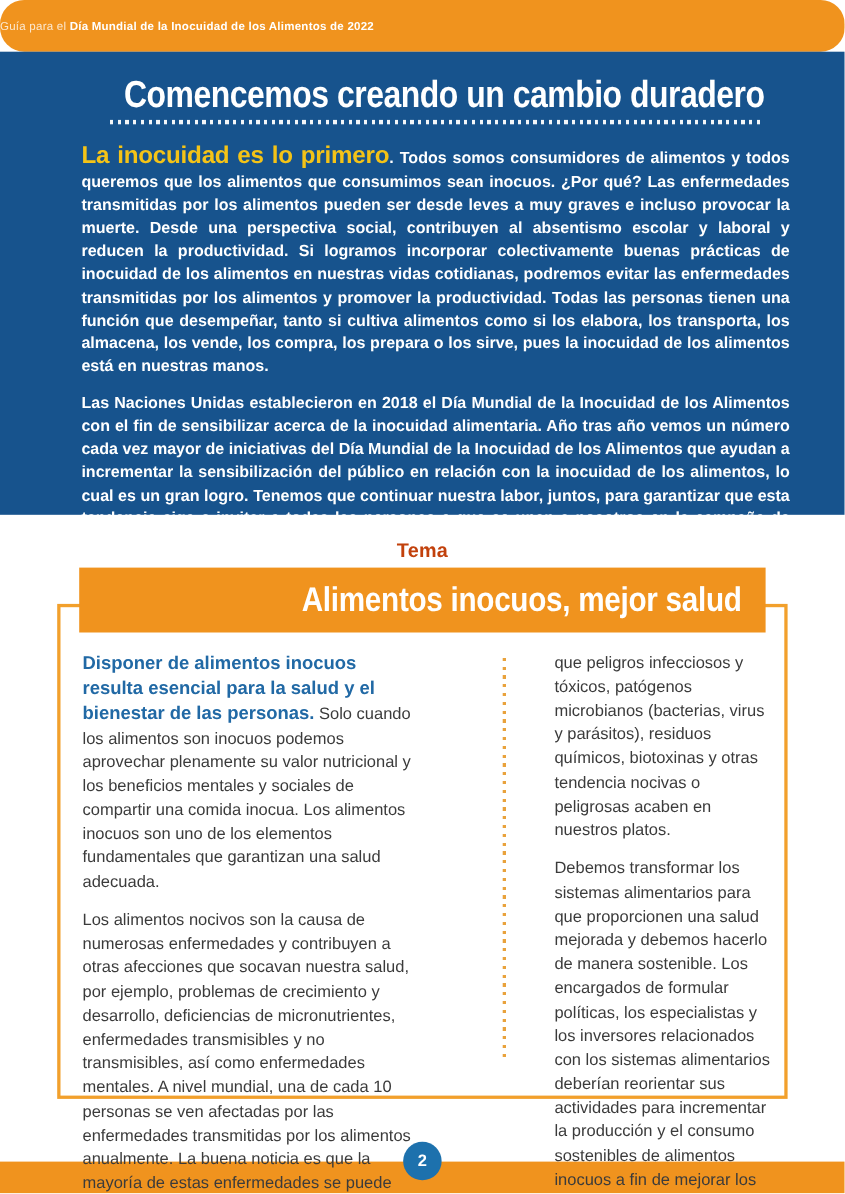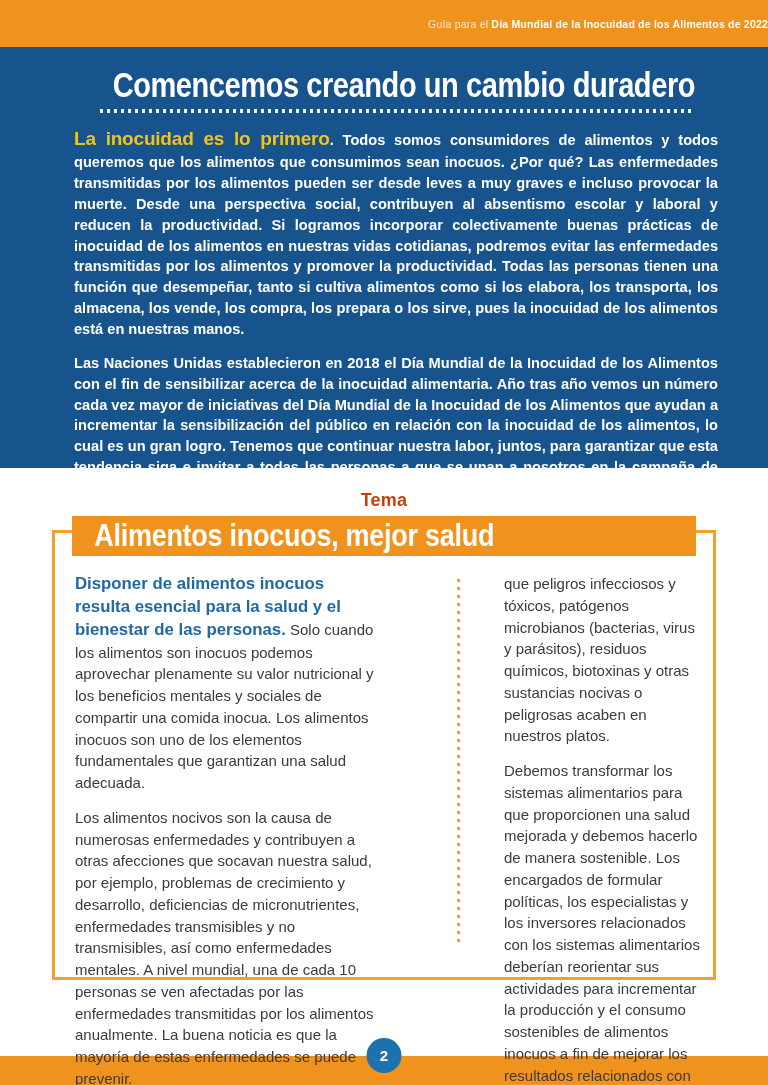--- a/index.html
+++ b/index.html
@@ -19,21 +19,21 @@
     width:768px;height:1085px;
     margin:0 auto;
     background:#ffffff;
     overflow:hidden;
   }
 
   
   .topbar{
     height:47px;
     background:var(--orange);
-    display:flex;align-items:center;justify-content:flex-end;
+    display:flex;align-items:center;justify-content:flex-start;border-radius:22px;
   }
   .topbar-text{
     font-size:10.5px;
     color:rgba(255,255,255,.78);
     letter-spacing:.2px;
   }
   .topbar-text b{color:#ffffff;font-weight:700;}
 
   
   .hero{
@@ -60,41 +60,41 @@
   }
   .hero p{
     font-size:14.6px;
     font-weight:700;
     line-height:1.43;
     text-align:justify;
     margin-bottom:13px;
   }
   .hero .lead{
     color:var(--yellow);
-    font-size:19px;
+    font-size:22px;
     font-weight:700;
     letter-spacing:-.2px;
   }
 
   
   .theme{padding-top:22px;}
   .kicker{
     text-align:center;
     color:#c2410c;
     font-size:18px;
     font-weight:700;
     letter-spacing:.2px;
     margin-bottom:5px;
   }
   .banner{
     position:relative;z-index:2;
-    width:624px;height:40px;
+    width:624px;height:59px;
     margin:0 auto;
     background:var(--orange);
-    display:flex;align-items:center;justify-content:flex-start;
+    display:flex;align-items:center;justify-content:flex-end;
   }
   .banner h2{
     color:#ffffff;
     font-size:30px;
     font-weight:700;
     letter-spacing:-.3px;
     white-space:nowrap;
     transform:scale(.9,1.04);
   }
   .theme-box{
@@ -169,21 +169,21 @@
     <div class="theme-box">
       <div class="col col-left">
         <p><span class="col-lead">Disponer de alimentos inocuos resulta esencial para la salud y el bienestar de las personas.</span><span> Solo cuando los alimentos son inocuos podemos aprovechar plenamente su valor nutricional y los beneficios mentales y sociales de compartir una comida inocua. Los alimentos inocuos son uno de los elementos fundamentales que garantizan una salud adecuada.</span></p>
         <p>Los alimentos nocivos son la causa de numerosas enfermedades y contribuyen a otras afecciones que socavan nuestra salud, por ejemplo, problemas de crecimiento y desarrollo, deficiencias de micronutrientes, enfermedades transmisibles y no transmisibles, así como enfermedades mentales. A nivel mundial, una de cada 10 personas se ven afectadas por las enfermedades transmitidas por los alimentos anualmente. La buena noticia es que la mayoría de estas enfermedades se puede prevenir.</p>
 
       </div>
 
       <div class="col-divider"></div>
 
       <div class="col col-right">
-        <p>que peligros infecciosos y tóxicos, patógenos microbianos (bacterias, virus y parásitos), residuos químicos, biotoxinas y otras sustancias nocivas o peligrosas acaben en nuestros platos.</p>
+        <p>que peligros infecciosos y tóxicos, patógenos microbianos (bacterias, virus y parásitos), residuos químicos, biotoxinas y otras tendencia nocivas o peligrosas acaben en nuestros platos.</p>
         <p>Debemos transformar los sistemas alimentarios para que proporcionen una salud mejorada y debemos hacerlo de manera sostenible. Los encargados de formular políticas, los especialistas y los inversores relacionados con los sistemas alimentarios deberían reorientar sus actividades para incrementar la producción y el consumo sostenibles de alimentos inocuos a fin de mejorar los resultados relacionados con la salud. Para hacer que las dietas inocuas y saludables sean accesibles para todas las personas, las políticas agrícolas, alimentarias, comerciales y de desarrollo industrial aplicables deben promover la inocuidad de los alimentos. La realización de cambios sistémicos orientados a mejorar la salud proporcionará alimentos más inocuos, un elemento esencial para permitir el desarrollo del ser humano a largo plazo y un requisito previo para lograr los Objetivos de Desarrollo Sostenible (ODS).</p>
       </div>
     </div>
   </section>
 
   <footer class="footer">
     <div class="page-badge">
       <span>2</span>
     </div>
   </footer>

